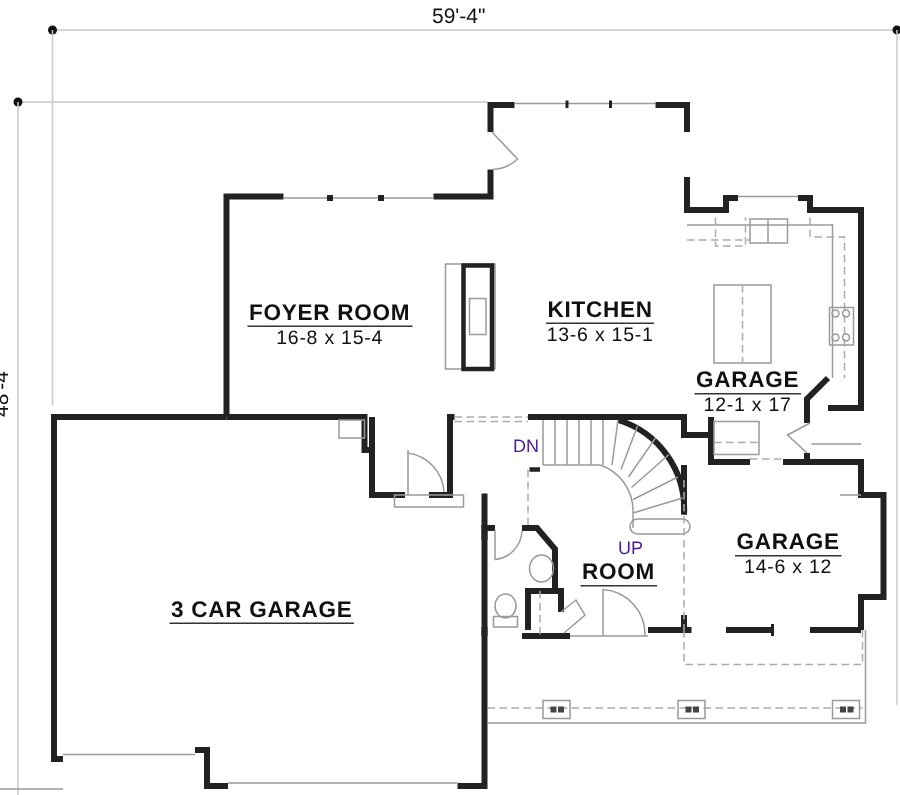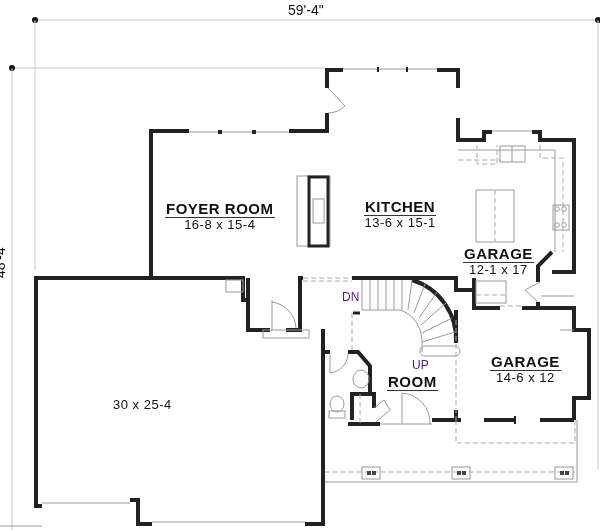--- a/index.html
+++ b/index.html
@@ -192,17 +192,17 @@
   <span class="size">12-1 x 17</span>
 </div>
 <div class="label" style="left:490px;top:353px;">
   <span class="name">GARAGE</span>
   <span class="size">14-6 x 12</span>
 </div>
 <div class="label" style="left:387px;top:373px;">
   <span class="name">ROOM</span>
 </div>
 <div class="label" style="left:113px;top:398px;">
-  <span class="size">30 x 25-4</span>
+  <span class="name">3 CAR GARAGE</span>
 </div>
 
 <div class="small" style="left:342px;top:290px;">DN</div>
 <div class="small" style="left:412px;top:358px;">UP</div>
 
 </body></html>

